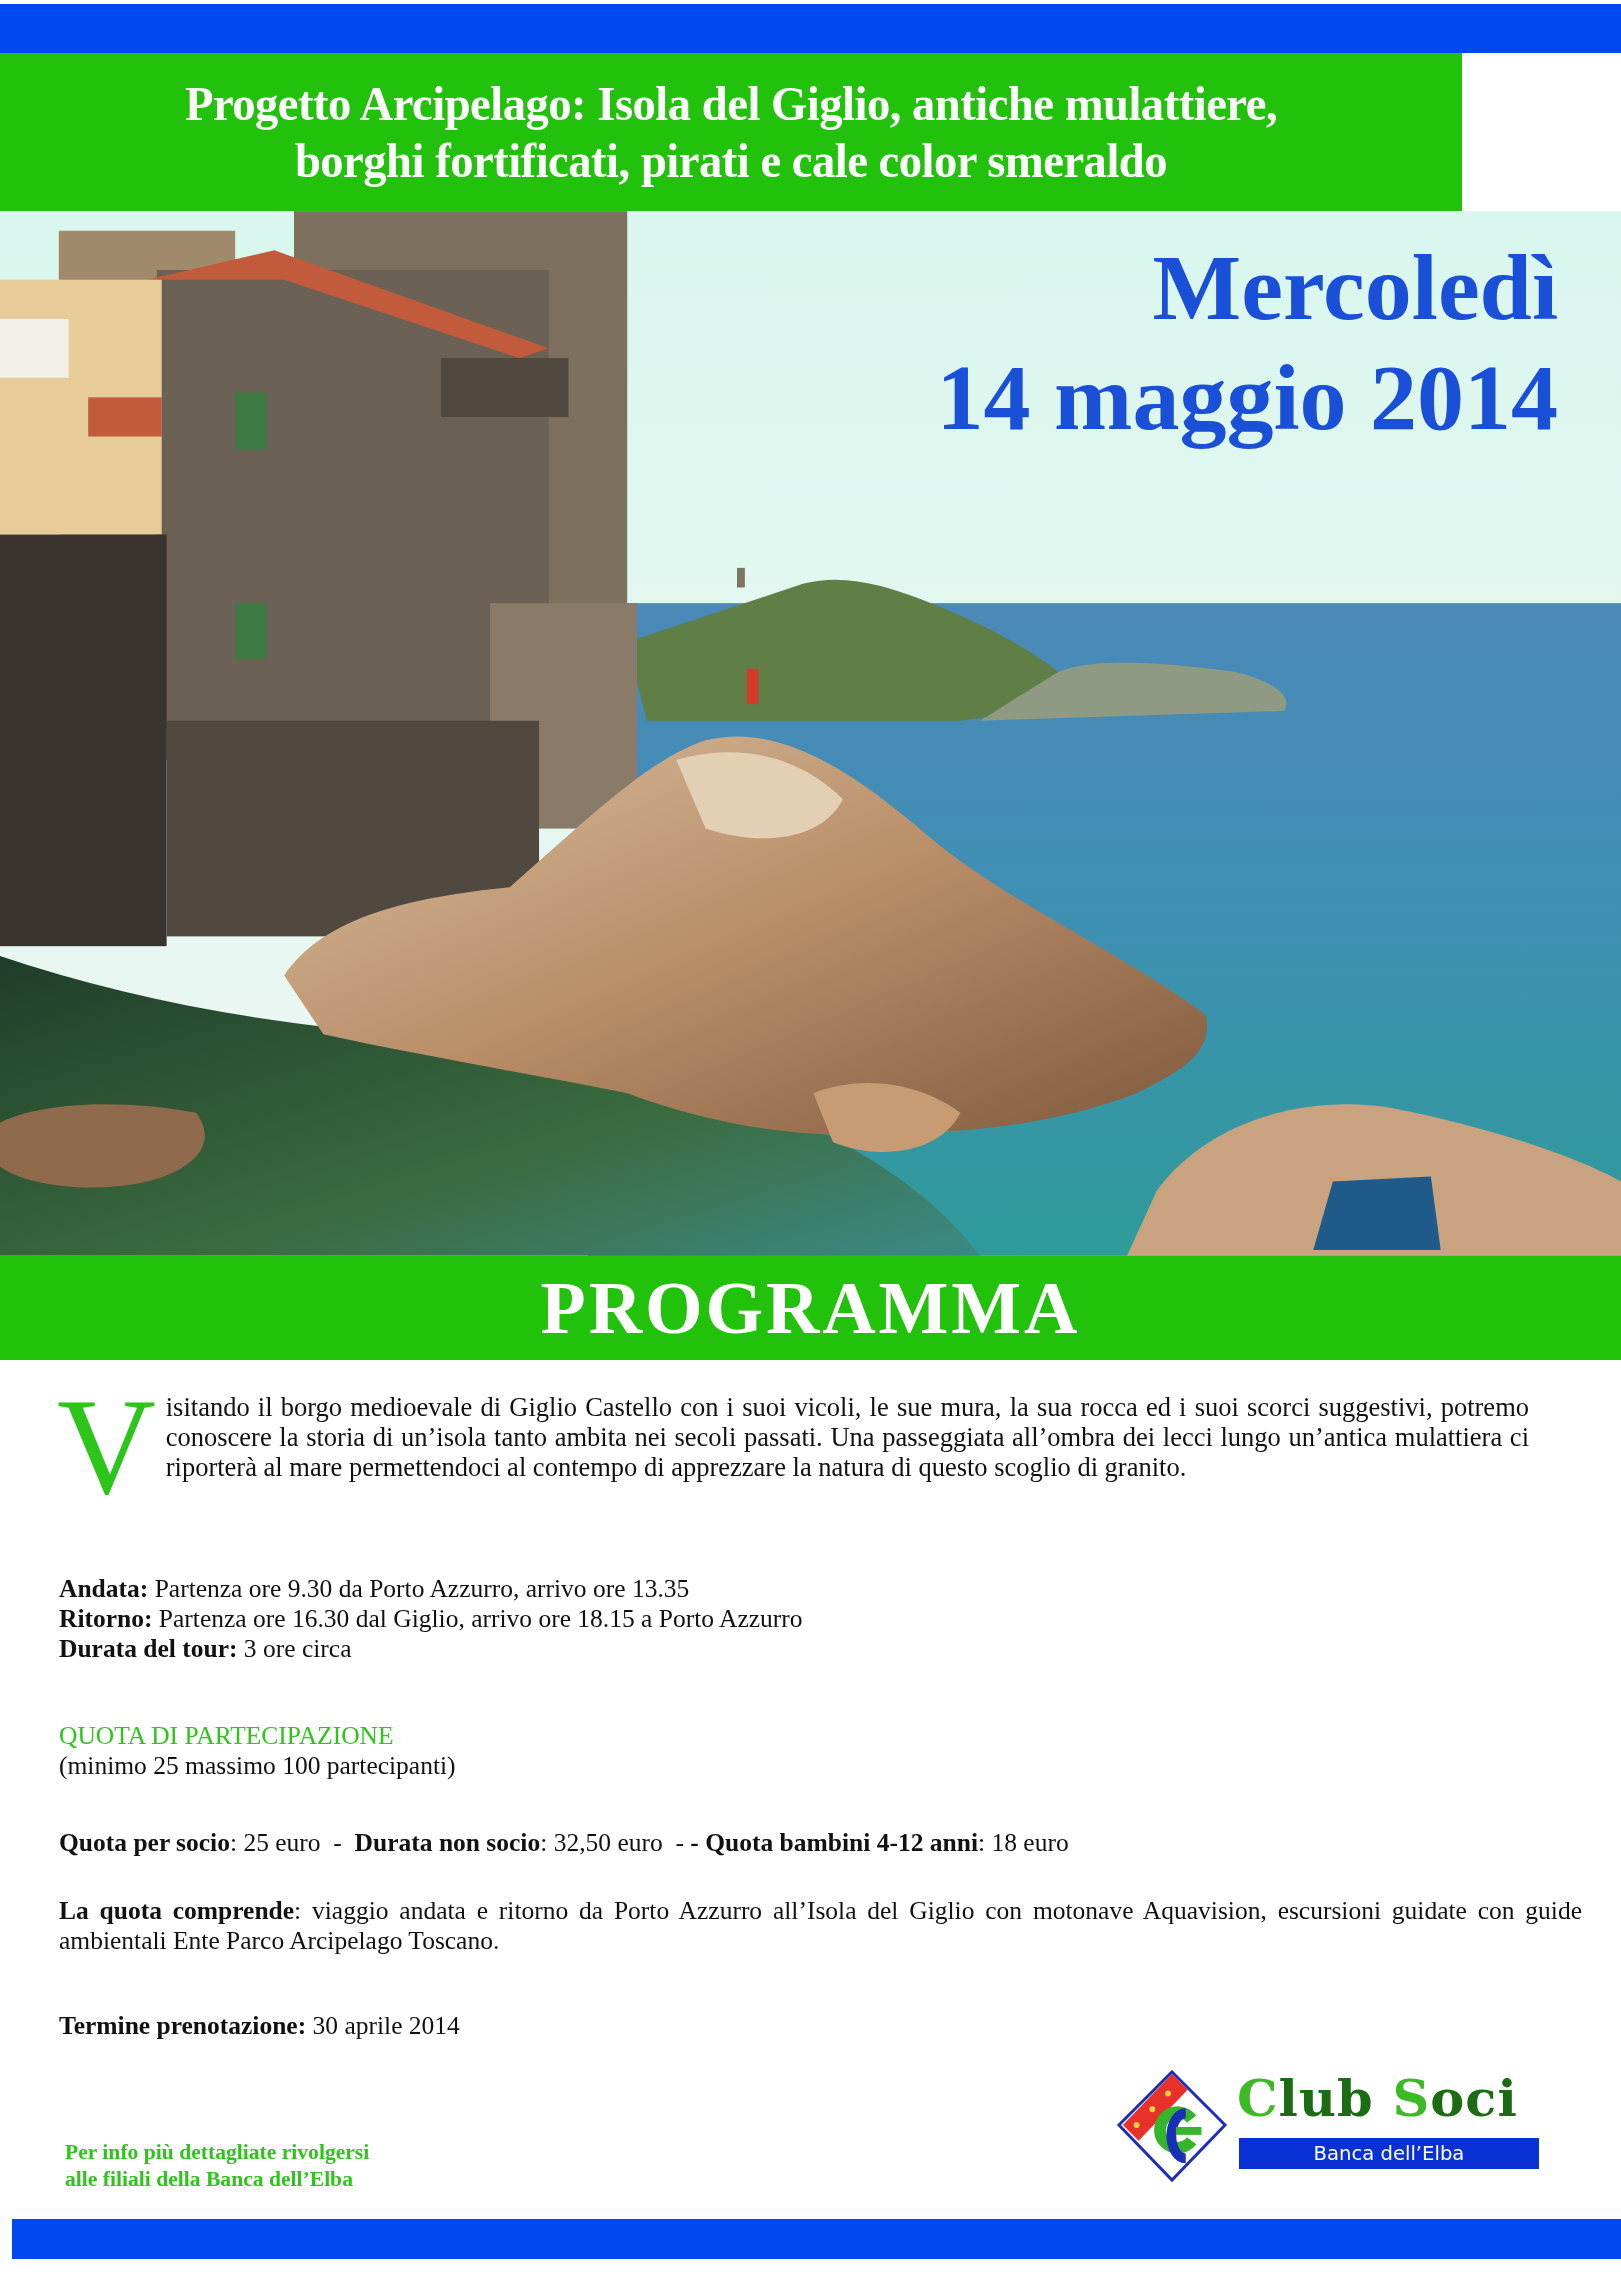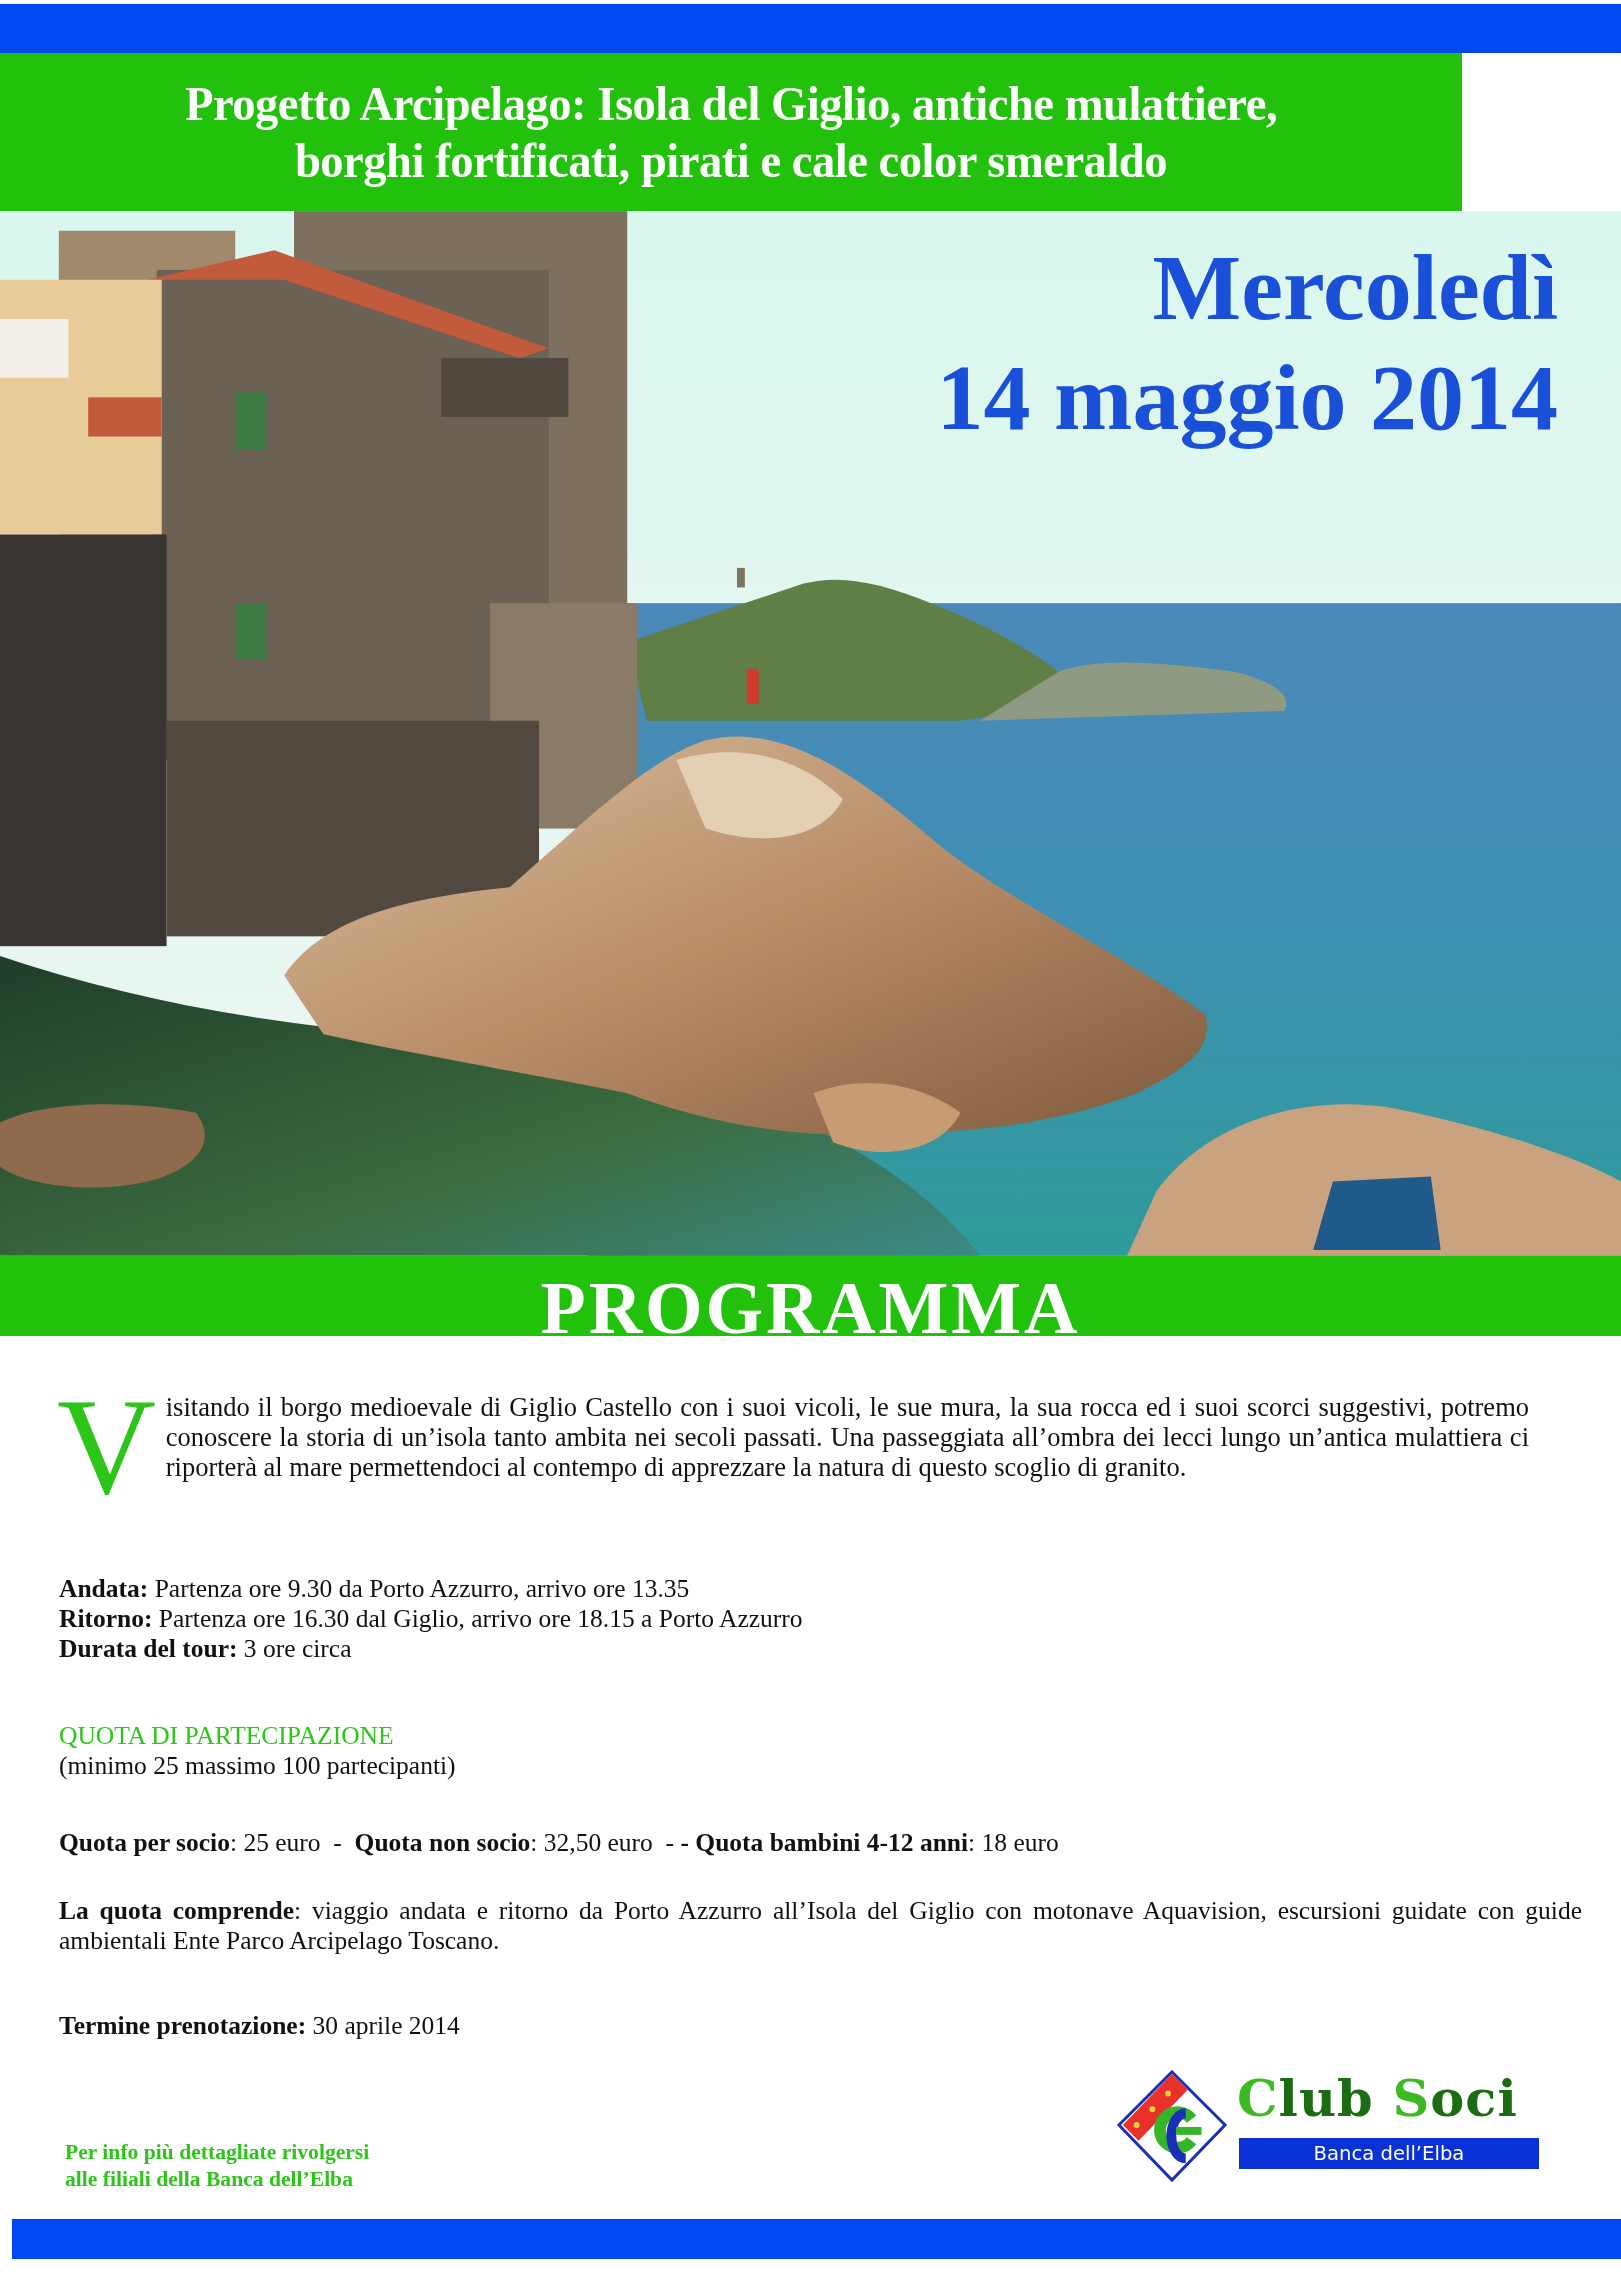--- a/index.html
+++ b/index.html
@@ -11,21 +11,21 @@
   .title-band .line { font-family:"Liberation Serif", serif; font-weight:bold; font-size:49px; line-height:57px; letter-spacing:-0.5px; transform:scaleX(0.95); }
   .title-band .l1 { margin-top:21.6px; }
 
   .photo { left:0; top:211px; width:1621px; height:1045px; overflow:hidden; }
   .photo svg { display:block; }
 
   .date { right:63px; text-align:right; color:#1a4fd8; font-weight:bold; font-family:"Liberation Serif", serif; }
   .date.d1 { top:238px; font-size:94px; line-height:98px; }
   .date.d2 { top:348px; font-size:94px; line-height:98px; }
 
-  .prog-band { left:0; top:1256px; width:1621px; height:80px; background:#22c10b; color:#fff; text-align:center; }
+  .prog-band { left:0; top:1256px; width:1621px; height:104px; background:#22c10b; color:#fff; text-align:center; }
   .prog-band span { display:inline-block; font-family:"Liberation Serif", serif; font-weight:bold; font-size:74px; line-height:104px; letter-spacing:2.9px; }
 
   .intro { left:59px; top:1392px; width:1470px; font-size:26.5px; line-height:30px; color:#111; text-align:justify; }
   .dropcap { float:left; color:#2ec51a; font-size:137px; line-height:98px; font-family:"Liberation Serif", serif; margin:5.9px 9.8px 0 -2px; height:98px; }
 
   .info { left:59px; font-size:25.5px; line-height:30px; color:#111; }
   .info b { font-weight:bold; }
   .green-label { color:#2ec51a; font-weight:normal; }
 
   .footer-note { left:65px; top:2139px; color:#2ec51a; font-weight:bold; font-size:21.6px; line-height:27.4px; font-family:"Liberation Serif", serif; }
@@ -120,21 +120,21 @@
   <div><b>Ritorno:</b><span> Partenza ore 16.30 dal Giglio, arrivo ore 18.15 a Porto Azzurro</span></div>
   <div><b>Durata del tour:</b><span> 3 ore circa</span></div>
 </div>
 
 <div class="abs info" style="top:1721px;">
   <div class="green-label">QUOTA DI PARTECIPAZIONE</div>
   <div>(minimo 25 massimo 100 partecipanti)</div>
 </div>
 
 <div class="abs info" style="top:1828px;">
-  <b>Quota per socio</b><span style="white-space:pre;">: 25 euro  -  </span><b>Quota non socio</b><span style="white-space:pre;">: 32,50 euro  - </span><b>- Quota bambini 4-12 anni</b><span>: 18 euro</span>
+  <b>Quota per socio</b><span style="white-space:pre;">: 25 euro  -  </span><b>Durata non socio</b><span style="white-space:pre;">: 32,50 euro  - </span><b>- Quota bambini 4-12 anni</b><span>: 18 euro</span>
 </div>
 
 <div class="abs info" style="top:1896px; width:1523px; text-align:justify;">
   <b>La quota comprende</b><span>: viaggio andata e ritorno da Porto Azzurro all’Isola del Giglio con motonave Aquavision, escursioni guidate con guide ambientali Ente Parco Arcipelago Toscano.</span>
 </div>
 
 <div class="abs info" style="top:2011px;">
   <div><b>Termine prenotazione:</b><span> 30 aprile 2014</span></div>
 </div>
 

